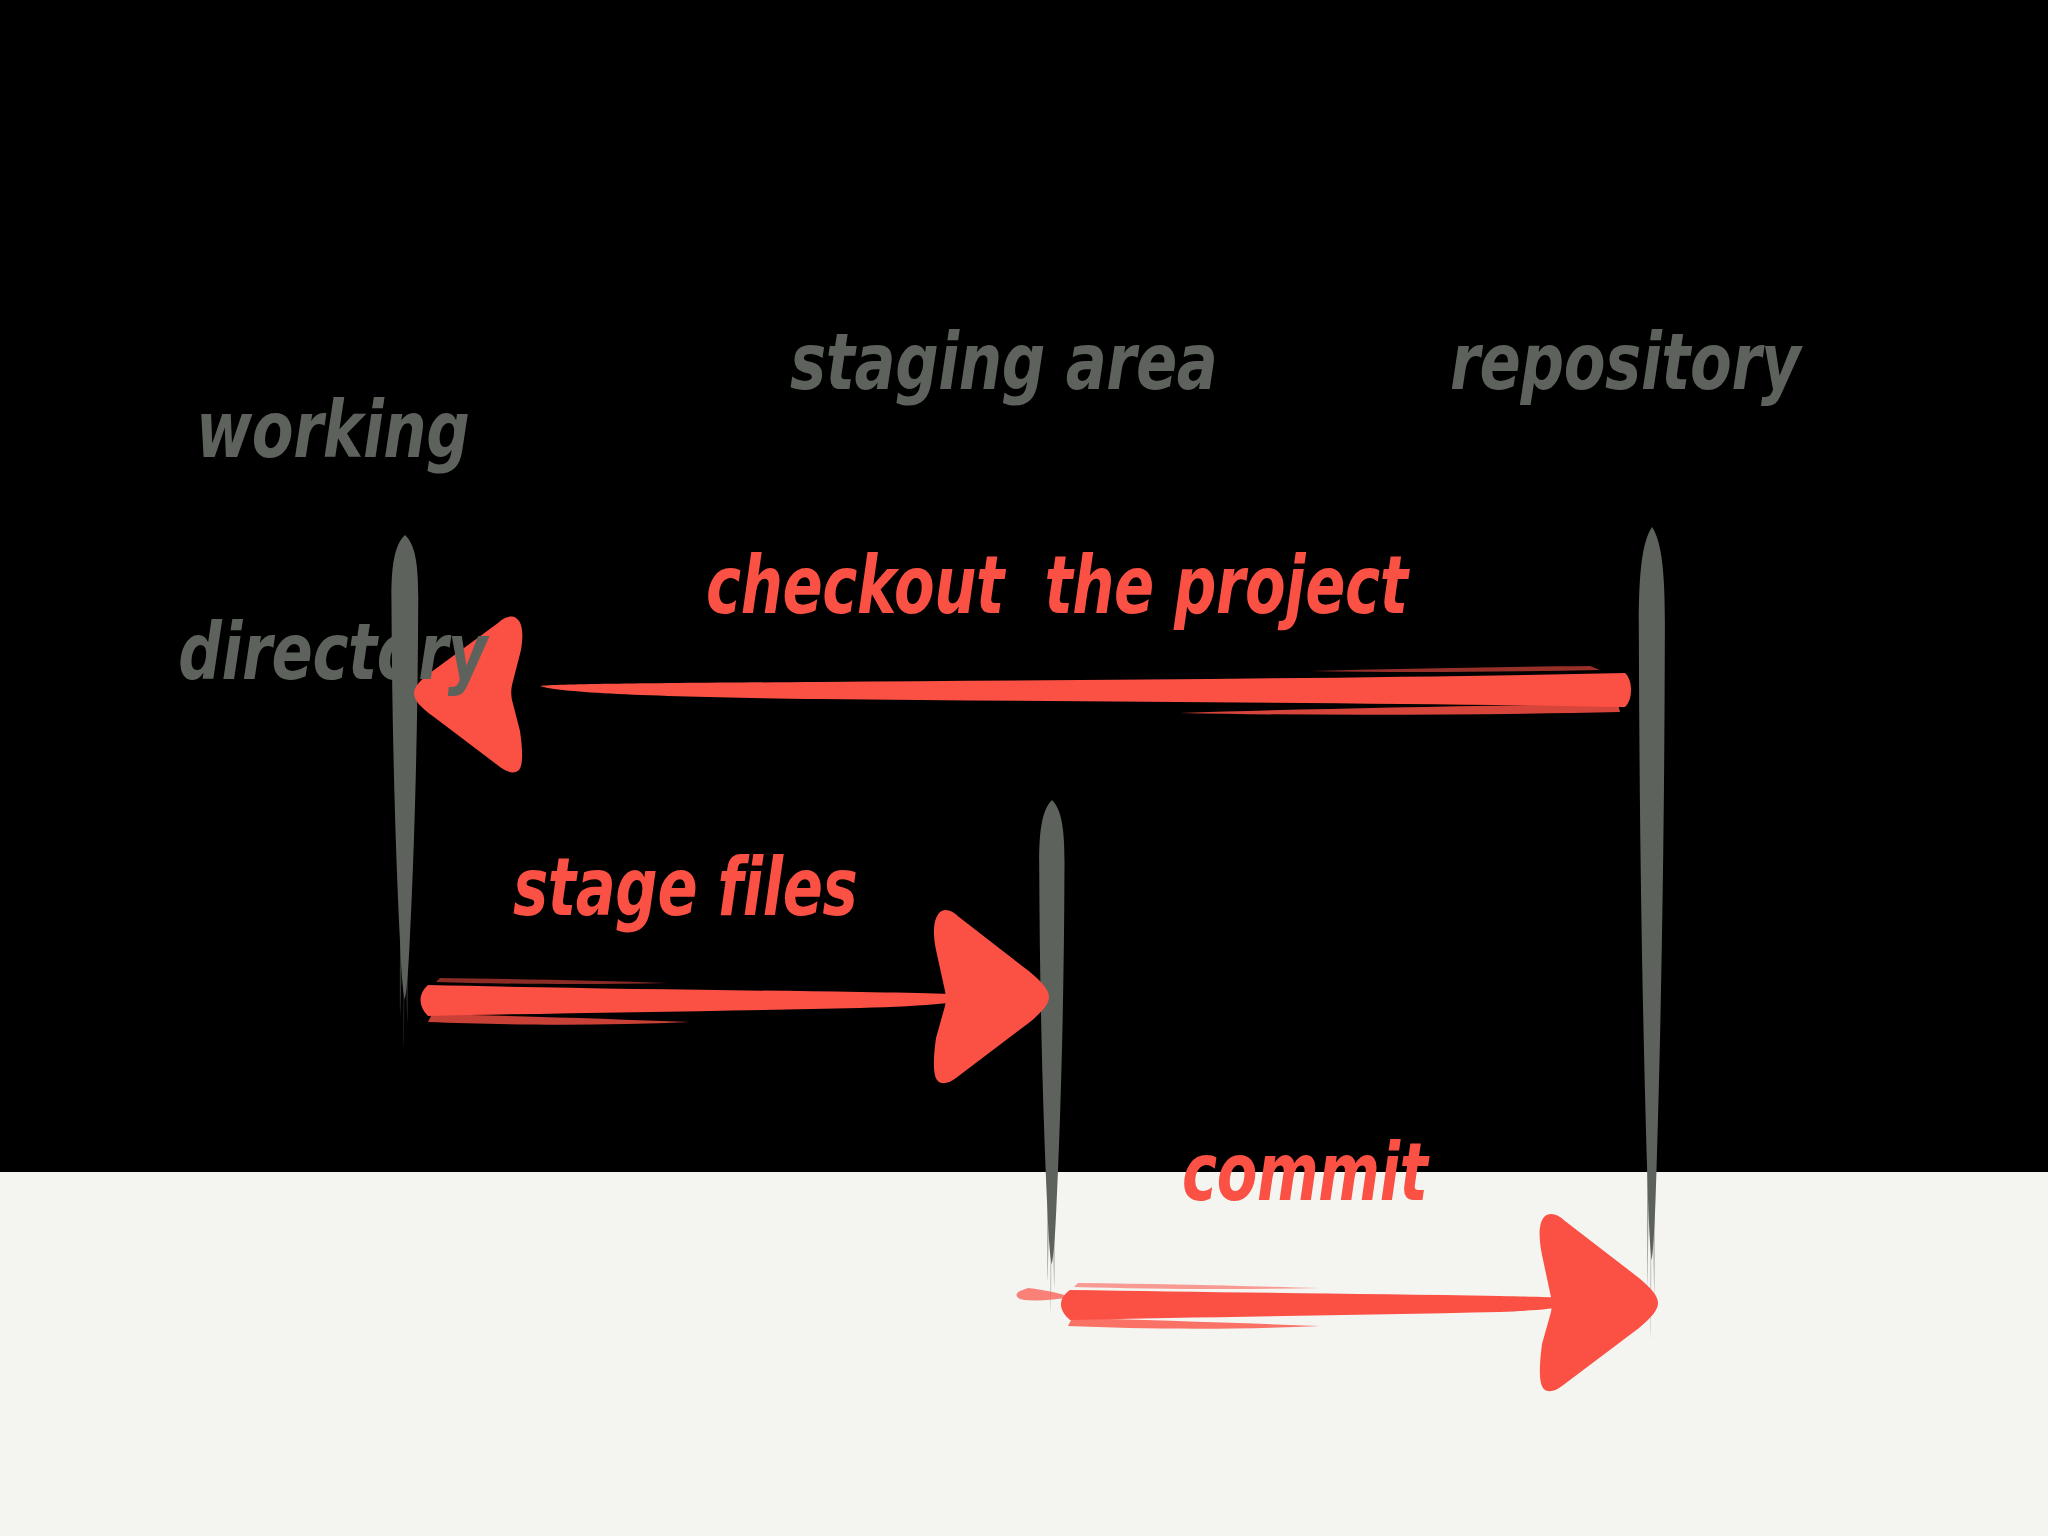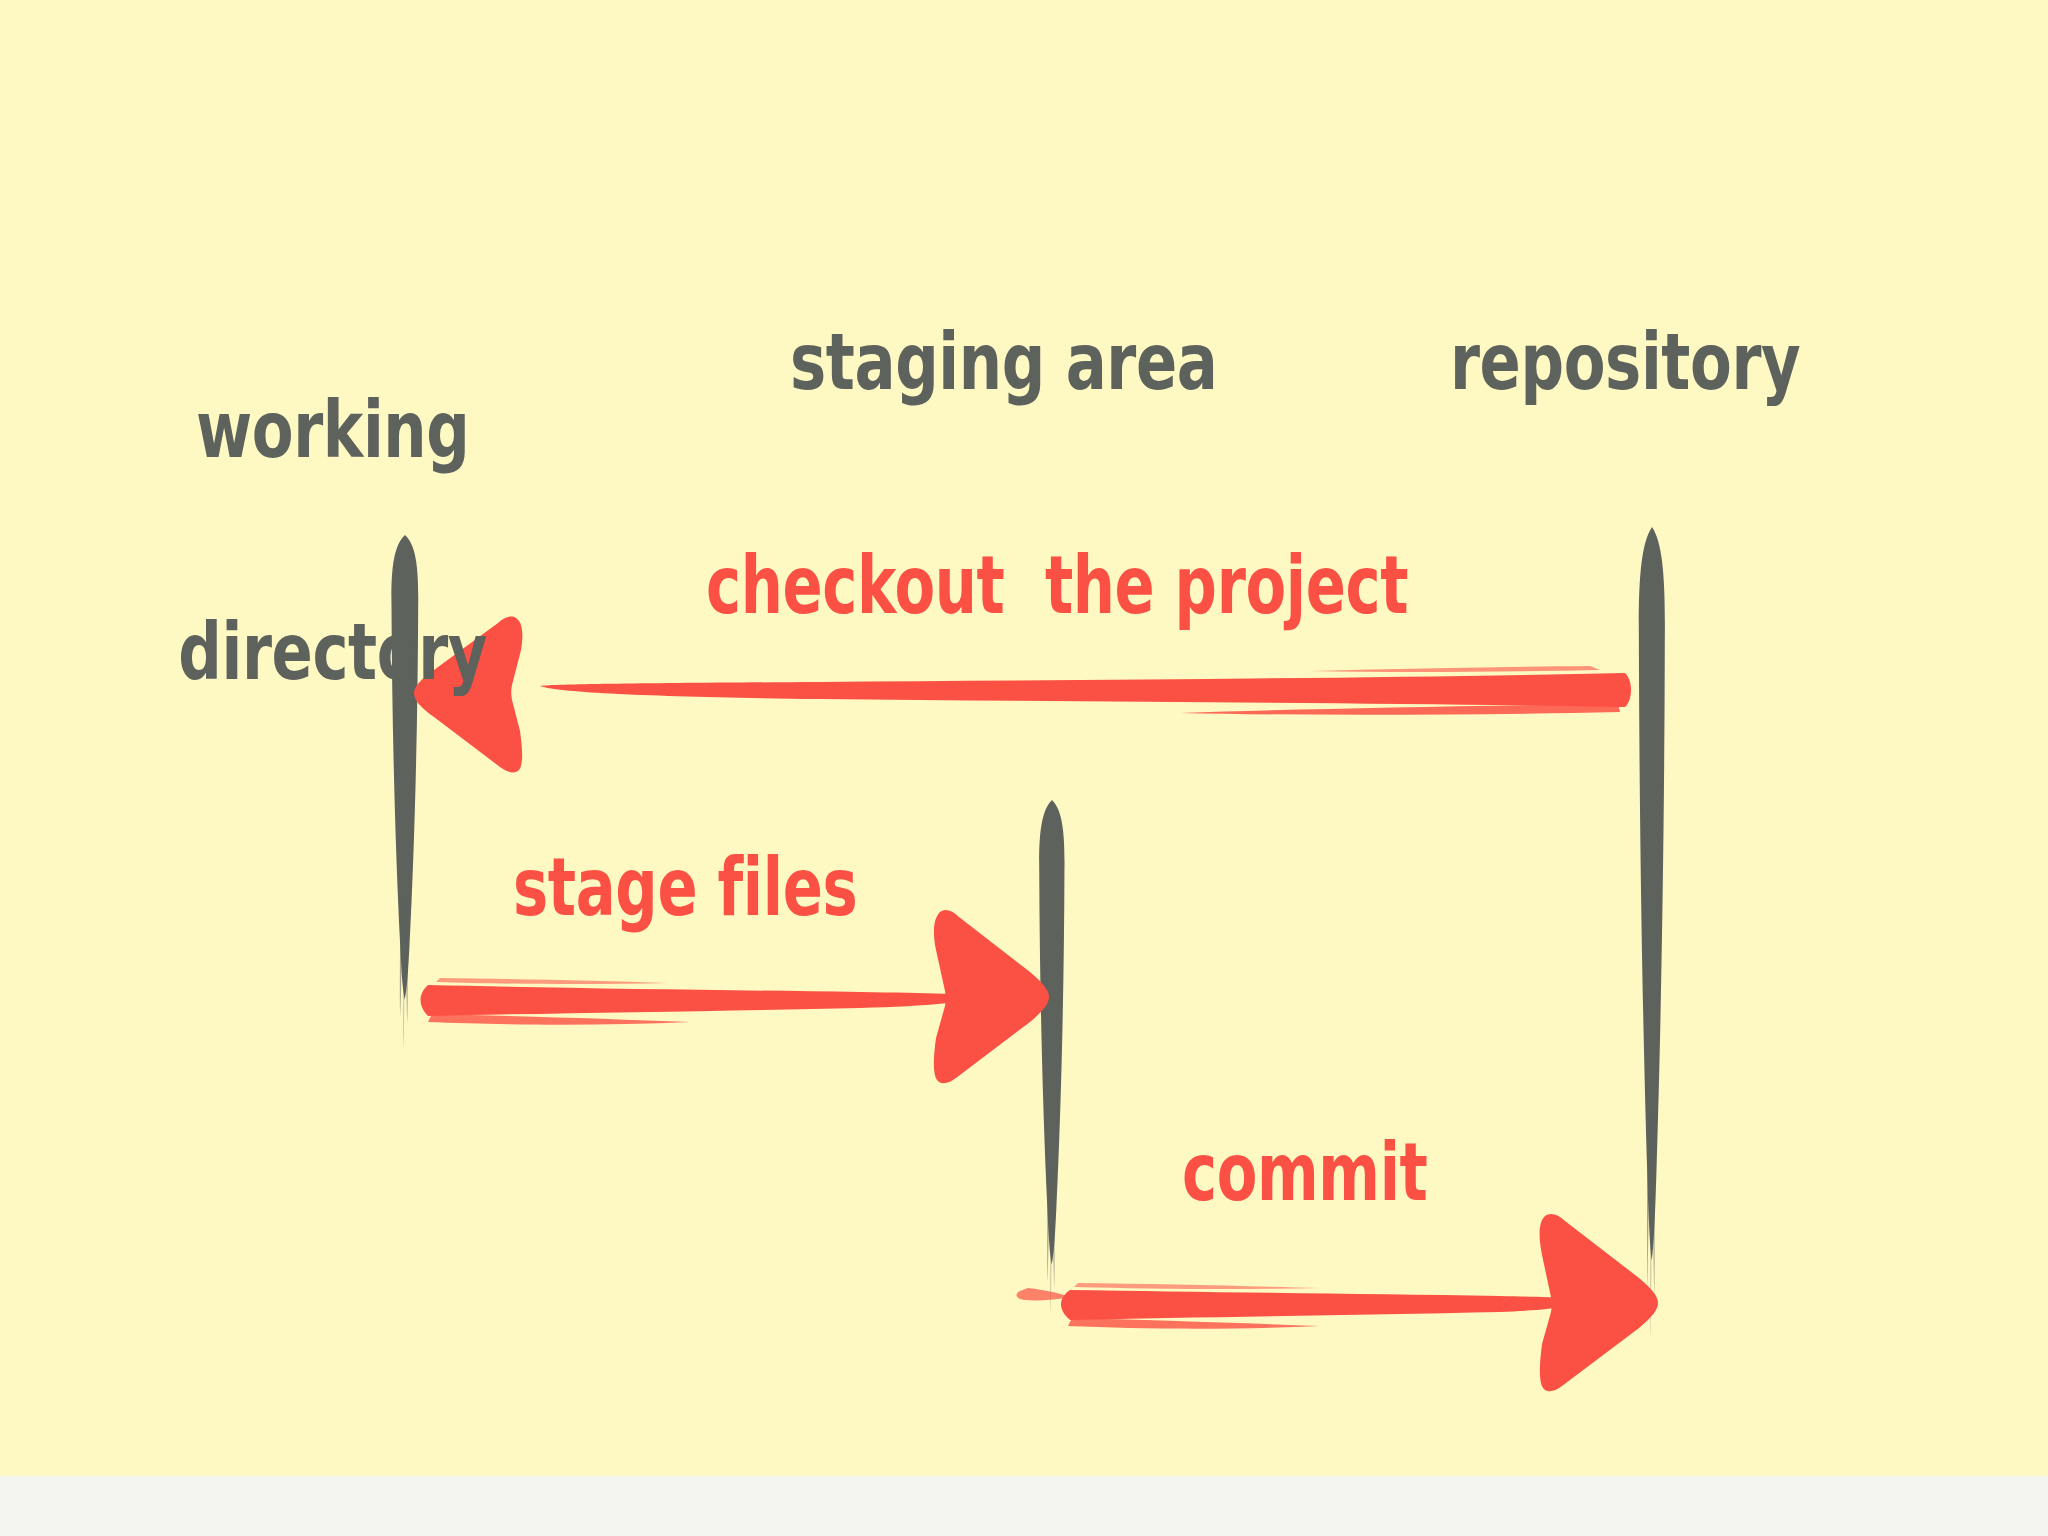--- a/index.html
+++ b/index.html
@@ -9,22 +9,23 @@
   body {
     width: 2048px;
     height: 1536px;
     background: #f4f4f1;
     font-family: "DejaVu Sans", sans-serif;
     overflow: hidden;
   }
   #stage {
     position: relative;
     width: 2048px;
-    height: 1476px;
-    background: #fef9c3;
+    height: 1172px;
+    background: #000000;
+    font-style: italic;
   }
   #stage svg.layer {
     position: absolute;
     top: 0;
     left: 0;
     width: 2048px;
     height: 1536px;
   }
   .lbl {
     position: absolute;

